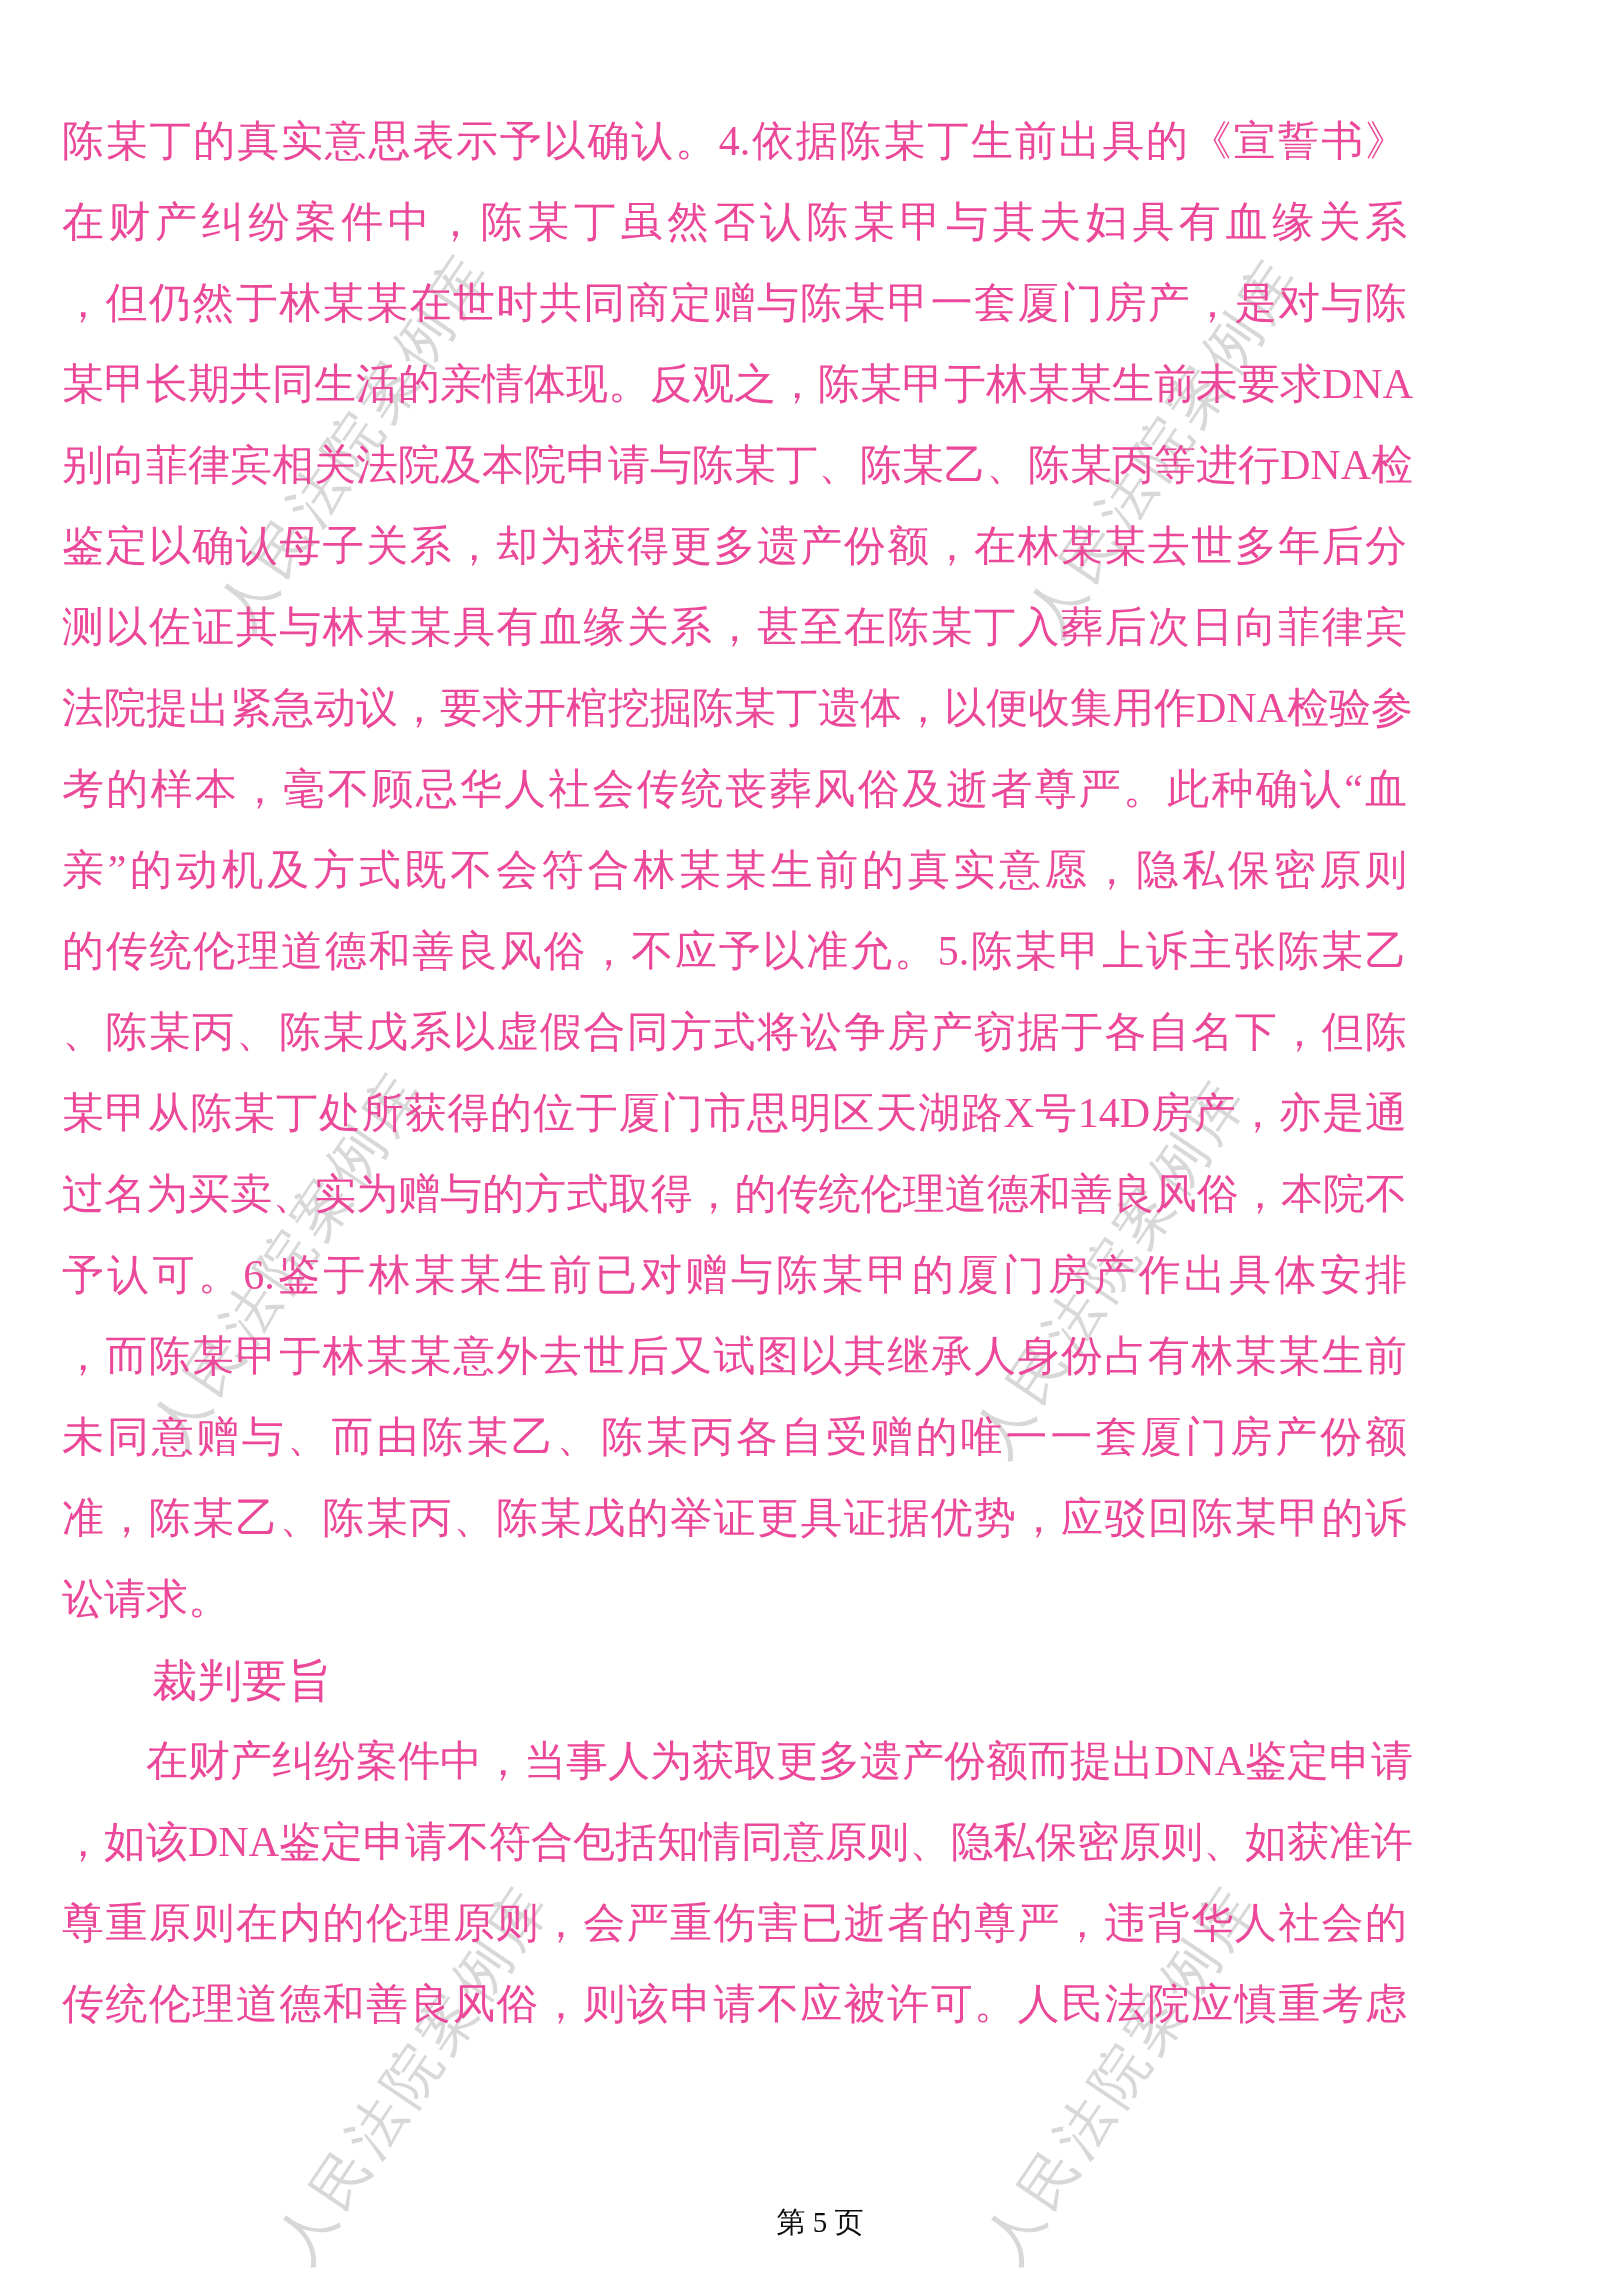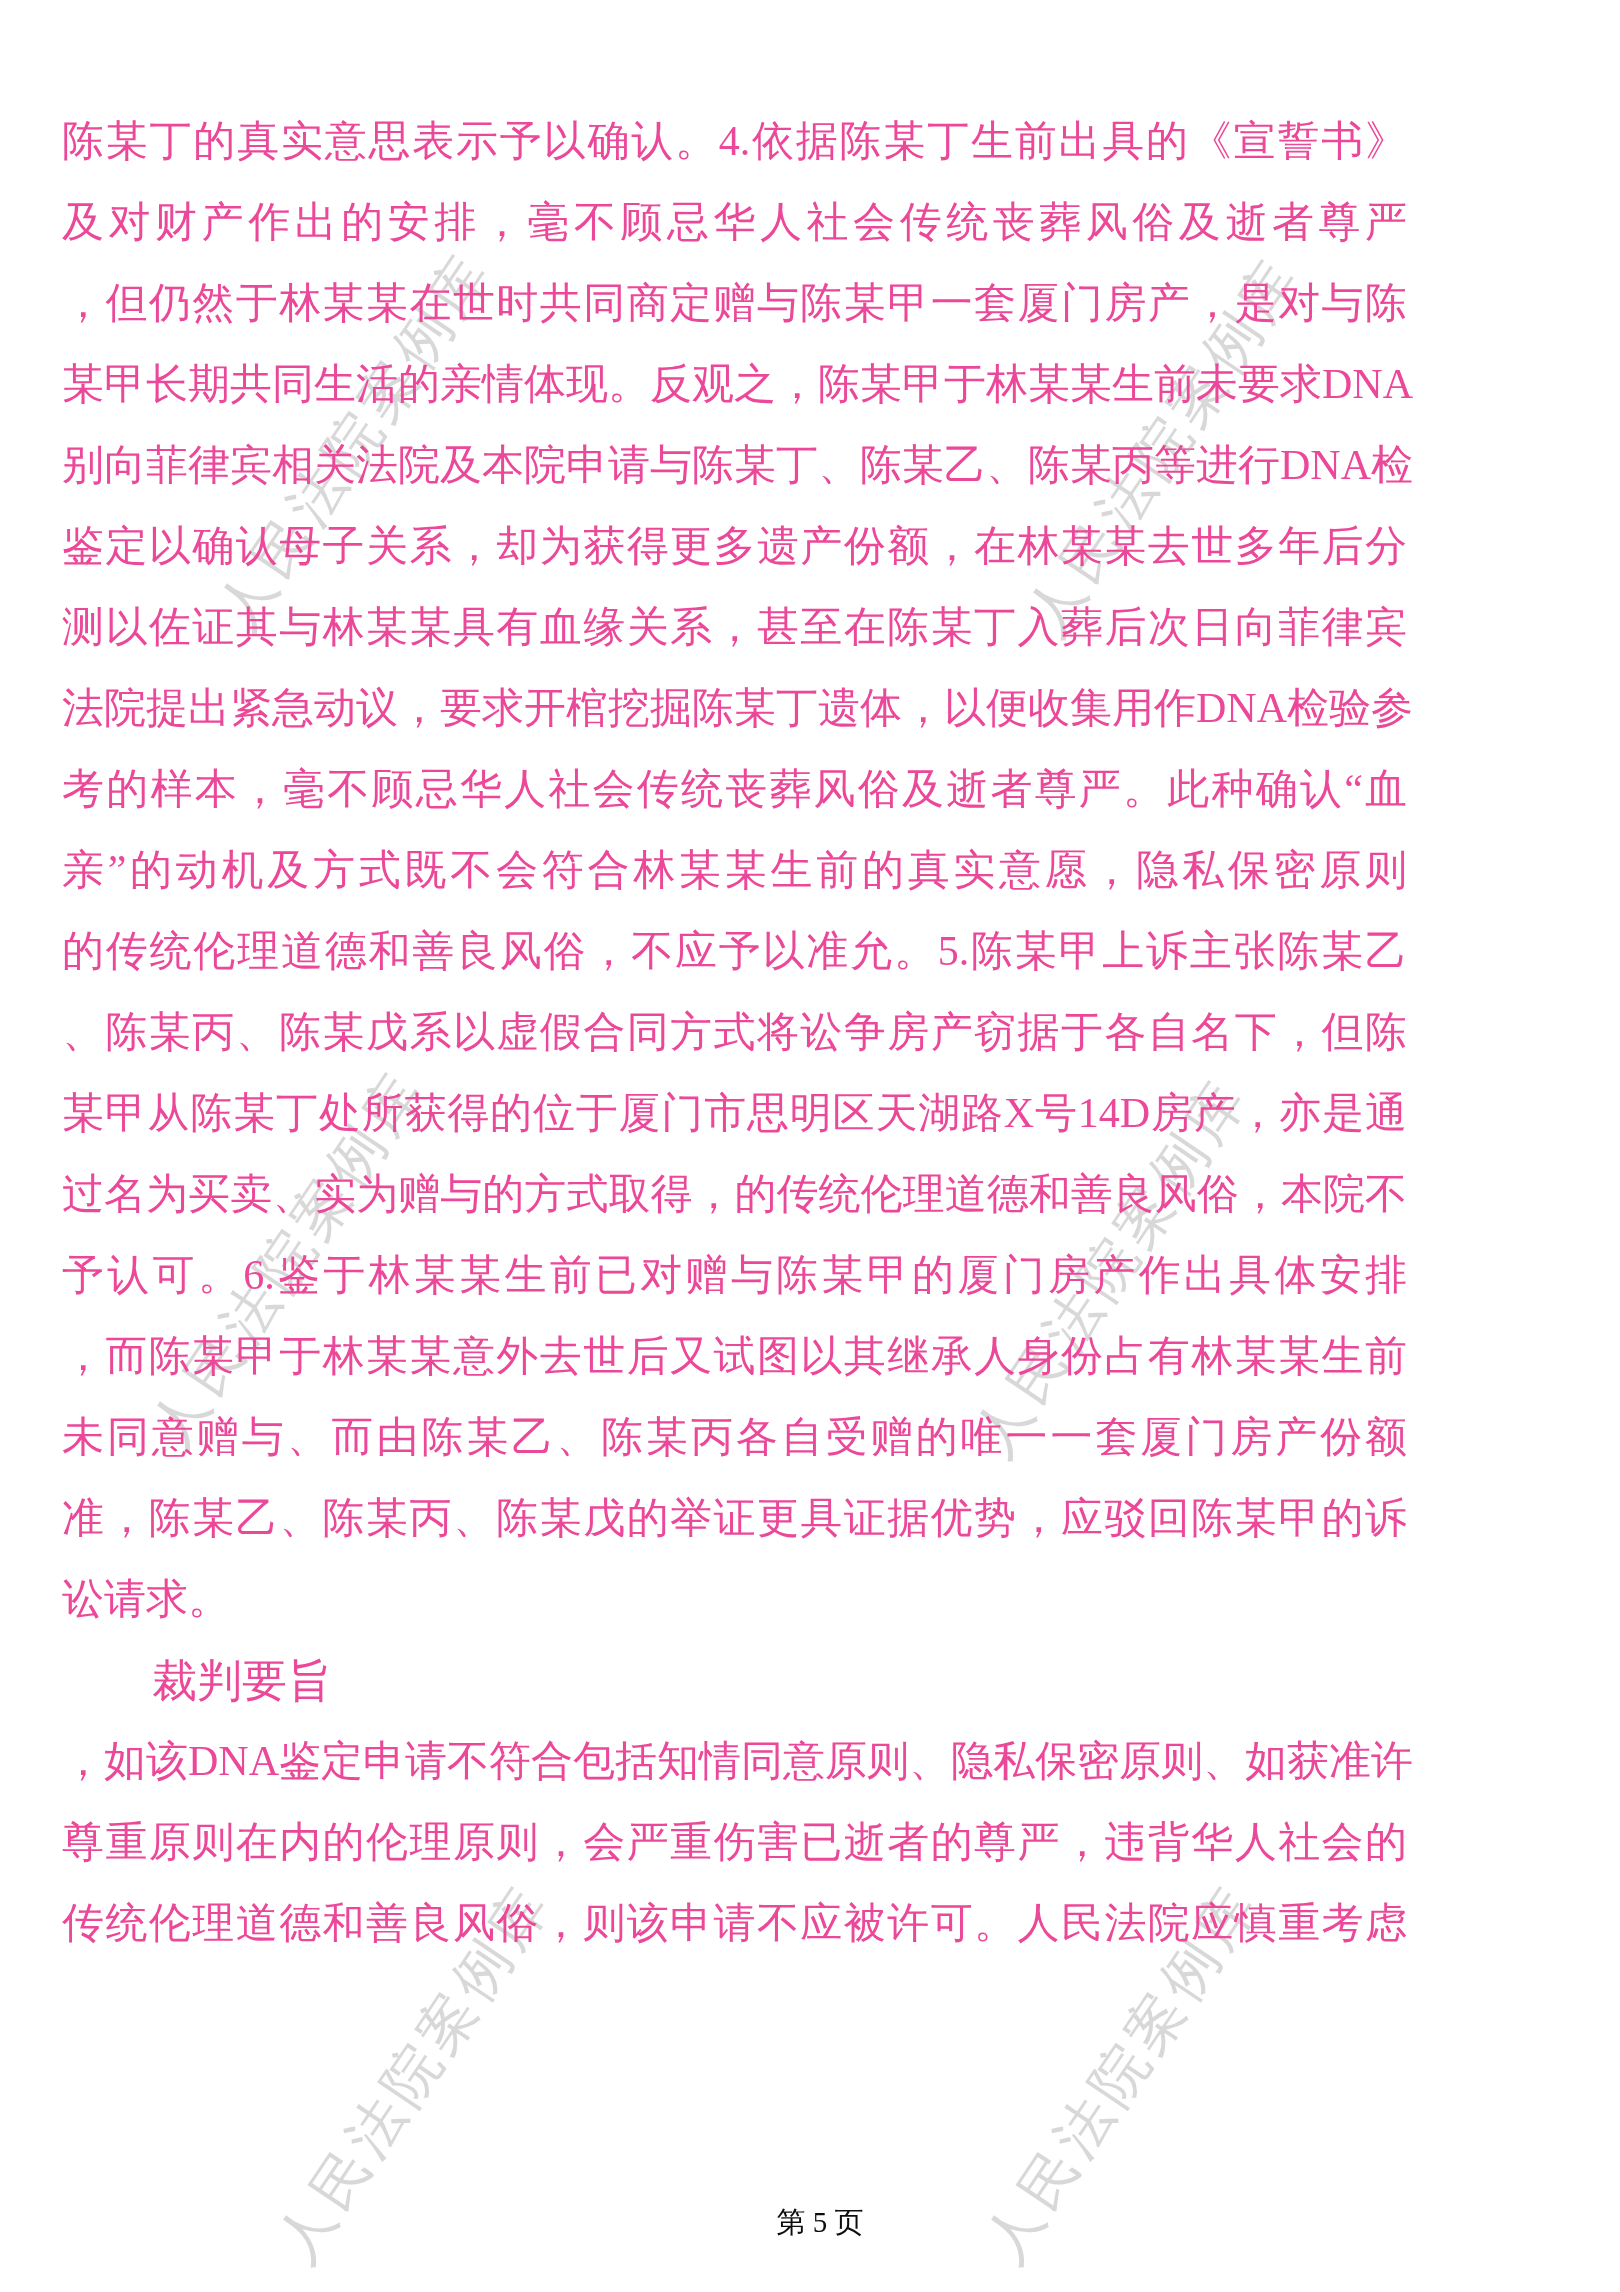--- a/index.html
+++ b/index.html
@@ -89,39 +89,40 @@
     <div class="wm wm1">人民法院案例库</div>
     <div class="wm wm2">人民法院案例库</div>
     <div class="wm wm3">人民法院案例库</div>
     <div class="wm wm4">人民法院案例库</div>
     <div class="wm wm5">人民法院案例库</div>
     <div class="wm wm6">人民法院案例库</div>
   </div>
 
   <main class="content" id="doc-body">
       <div class="line">陈某丁的真实意思表示予以确认。4.依据陈某丁生前出具的《宣誓书》</div>
-      <div class="line">及对财产作出的安排，毫不顾忌华人社会传统丧葬风俗及逝者尊严</div>
+      <div class="line">在财产纠纷案件中，陈某丁虽然否认陈某甲与其夫妇具有血缘关系</div>
       <div class="line">，但仍然于林某某在世时共同商定赠与陈某甲一套厦门房产，是对与陈</div>
       <div class="line">某甲长期共同生活的亲情体现。反观之，陈某甲于林某某生前未要求DNA</div>
       <div class="line">别向菲律宾相关法院及本院申请与陈某丁、陈某乙、陈某丙等进行DNA检</div>
       <div class="line">鉴定以确认母子关系，却为获得更多遗产份额，在林某某去世多年后分</div>
       <div class="line">测以佐证其与林某某具有血缘关系，甚至在陈某丁入葬后次日向菲律宾</div>
       <div class="line">法院提出紧急动议，要求开棺挖掘陈某丁遗体，以便收集用作DNA检验参</div>
       <div class="line">考的样本，毫不顾忌华人社会传统丧葬风俗及逝者尊严。此种确认“血</div>
       <div class="line">亲”的动机及方式既不会符合林某某生前的真实意愿，隐私保密原则</div>
       <div class="line">的传统伦理道德和善良风俗，不应予以准允。5.陈某甲上诉主张陈某乙</div>
       <div class="line">、陈某丙、陈某戊系以虚假合同方式将讼争房产窃据于各自名下，但陈</div>
       <div class="line">某甲从陈某丁处所获得的位于厦门市思明区天湖路X号14D房产，亦是通</div>
       <div class="line">过名为买卖、实为赠与的方式取得，的传统伦理道德和善良风俗，本院不</div>
       <div class="line">予认可。6.鉴于林某某生前已对赠与陈某甲的厦门房产作出具体安排</div>
       <div class="line">，而陈某甲于林某某意外去世后又试图以其继承人身份占有林某某生前</div>
       <div class="line">未同意赠与、而由陈某乙、陈某丙各自受赠的唯一一套厦门房产份额</div>
       <div class="line">准，陈某乙、陈某丙、陈某戊的举证更具证据优势，应驳回陈某甲的诉</div>
       <div class="line short">讼请求。</div>
       <div class="line heading-line">　　裁判要旨</div>
+      <div class="line">　　在财产纠纷案件中，当事人为获取更多遗产份额而提出DNA鉴定申请</div>
       <div class="line">，如该DNA鉴定申请不符合包括知情同意原则、隐私保密原则、如获准许</div>
       <div class="line">尊重原则在内的伦理原则，会严重伤害已逝者的尊严，违背华人社会的</div>
       <div class="line">传统伦理道德和善良风俗，则该申请不应被许可。人民法院应慎重考虑</div>
     </main>
 
   <div class="footer">第 5 页</div>
 
 </div>
 
 

